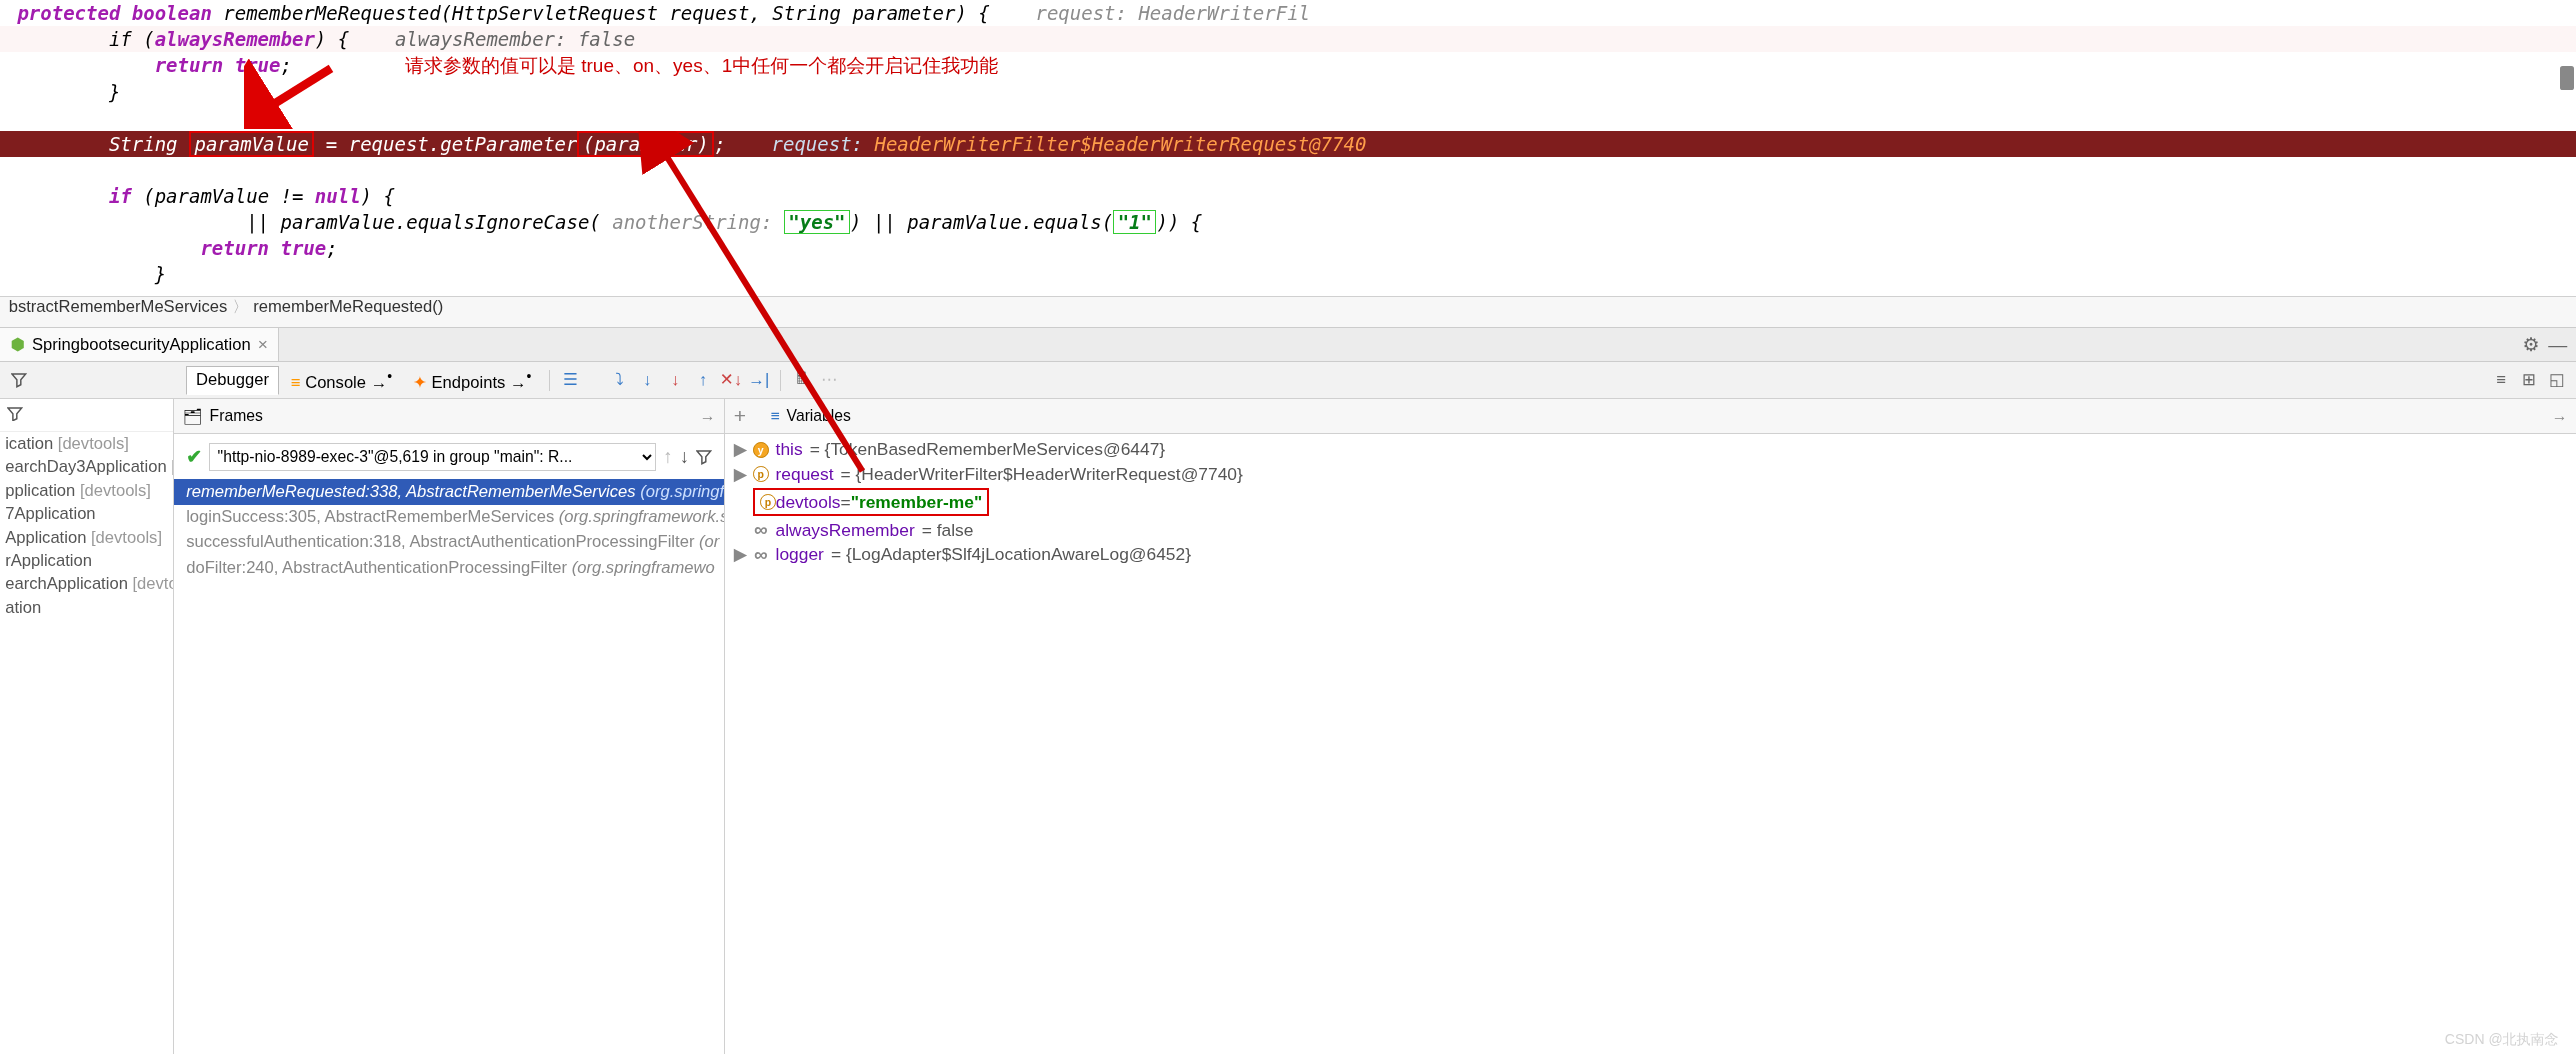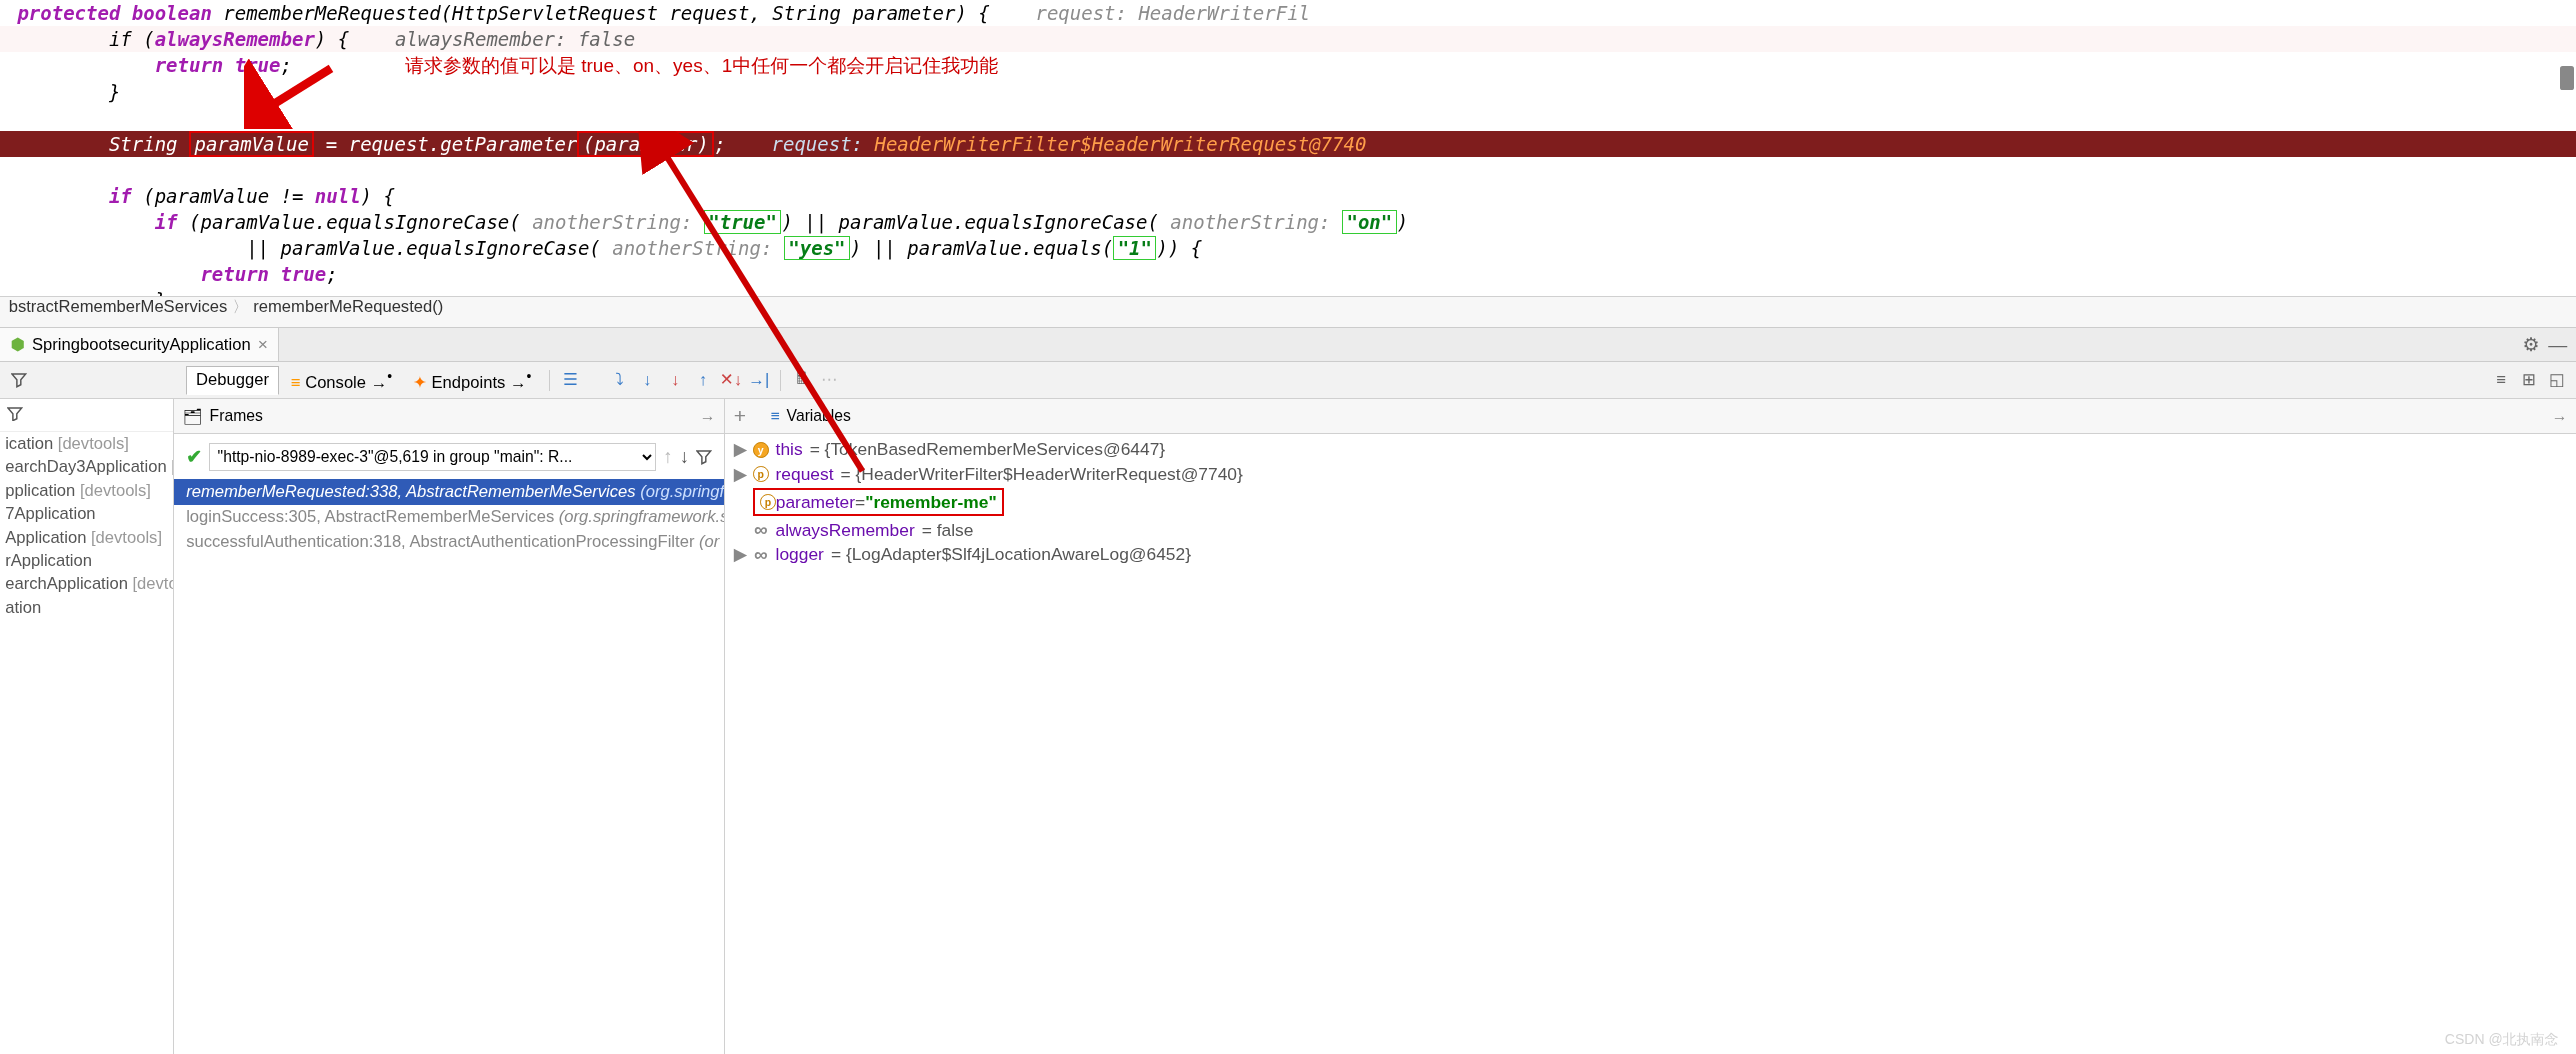--- a/index.html
+++ b/index.html
@@ -75,21 +75,20 @@
 
 <div class="editor">
   <div class="code-line"><span class="kw">protected boolean</span><span> rememberMeRequested(HttpServletRequest request, String parameter) {    </span><span class="hint">request: HeaderWriterFil</span></div>
   <div class="code-line line-warn"><span>        if (</span><span class="kw">alwaysRemember</span><span>) {    </span><span class="hint-dark">alwaysRemember: false</span></div>
   <div class="code-line"><span>            </span><span class="kw">return true</span><span>;</span><span style="display:inline-block;width:113px"></span><span class="annot">请求参数的值可以是 true、on、yes、1中任何一个都会开启记住我功能</span></div>
   <div class="code-line">        }</div>
   <div class="code-line"> </div>
   <div class="code-line line-sel"><span>        String </span><span class="boxred">paramValue</span><span> = request.getParameter</span><span class="boxred">(parameter)</span><span>;    </span><span class="hint">request: </span><span class="orange">HeaderWriterFilter$HeaderWriterRequest@7740</span></div>
   <div class="code-line"> </div>
   <div class="code-line"><span>        </span><span class="kw">if</span><span> (paramValue != </span><span class="kw">null</span><span>) {</span></div>
-  <div class="code-line"><span>            </span><span class="kw">if</span><span> (paramValue.equalsIgnoreCase( </span><span class="hint">anotherString: </span><span class="str boxgreen">"true"</span><span>) || paramValue.equalsIgnoreCase( </span><span class="hint">anotherString: </span><span class="str boxgreen">"on"</span><span>)</span></div>
   <div class="code-line"><span>                    || paramValue.equalsIgnoreCase( </span><span class="hint">anotherString: </span><span class="str boxgreen">"yes"</span><span>) || paramValue.equals(</span><span class="str boxgreen">"1"</span><span>)) {</span></div>
   <div class="code-line"><span>                </span><span class="kw">return true</span><span>;</span></div>
   <div class="code-line">            }</div>
 
   <div class="scrollmark"></div>
 </div>
 
 <svg class="arrow-svg" style="left:244px;top:51px;width:96px;height:78px" viewBox="0 0 110 90" width="96" height="78">
   <defs>
       <marker id="ah1" markerWidth="12" markerHeight="12" refX="2" refY="6" orient="auto">
@@ -182,20 +181,21 @@
       <span style="color:#bbb">↑</span>
       <span style="color:#555">↓</span>
       <svg width="15.7" height="15.7" viewBox="0 0 16 16">
           <path d="M1 2h14l-5 6v5l-4 2V8Z" fill="none" stroke="#555" stroke-width="1.5"></path>
         </svg>
     </div>
     <div class="stacklist" id="stacklist">
         <div class="stackrow cur">rememberMeRequested:338, AbstractRememberMeServices <span class="pkg">(org.springfr</span></div>
         <div class="stackrow">loginSuccess:305, AbstractRememberMeServices <span class="pkg">(org.springframework.s</span></div>
         <div class="stackrow">successfulAuthentication:318, AbstractAuthenticationProcessingFilter <span class="pkg">(or</span></div>
+        <div class="stackrow">doFilter:240, AbstractAuthenticationProcessingFilter <span class="pkg">(org.springframewo</span></div>
       </div>
   </div>
 
   <div class="rightp">
     <div class="ph">
       <span style="font-size:21px;color:#888">+</span>
       <div style="width:10.5px"></div>
       <span style="color:#3478c6">≡</span>
       <span class="title">Variables</span>
       <div class="flex-spacer"></div>
@@ -211,21 +211,21 @@
         <div class="varrow">
           <span class="chev">▶</span>
           <span class="vicon vi-p">p</span> 
           <span class="vname">request</span> 
           <span class="vval">= {HeaderWriterFilter$HeaderWriterRequest@7740}</span>
         </div>
         <div class="varrow">
           <span class="chev"></span>
           <span class="boxredv">
             <span class="vicon vi-p">p</span> 
-            <span class="vname">parameter</span> 
+            <span class="vname">devtools</span> 
             <span class="vval">= </span>
             <span class="vstr">"remember-me"</span>
           </span>
         </div>
         <div class="varrow">
           <span class="chev"></span>
           <span class="vicon vi-inf">∞</span> 
           <span class="vname">alwaysRemember</span> 
           <span class="vval">= false</span>
         </div>

